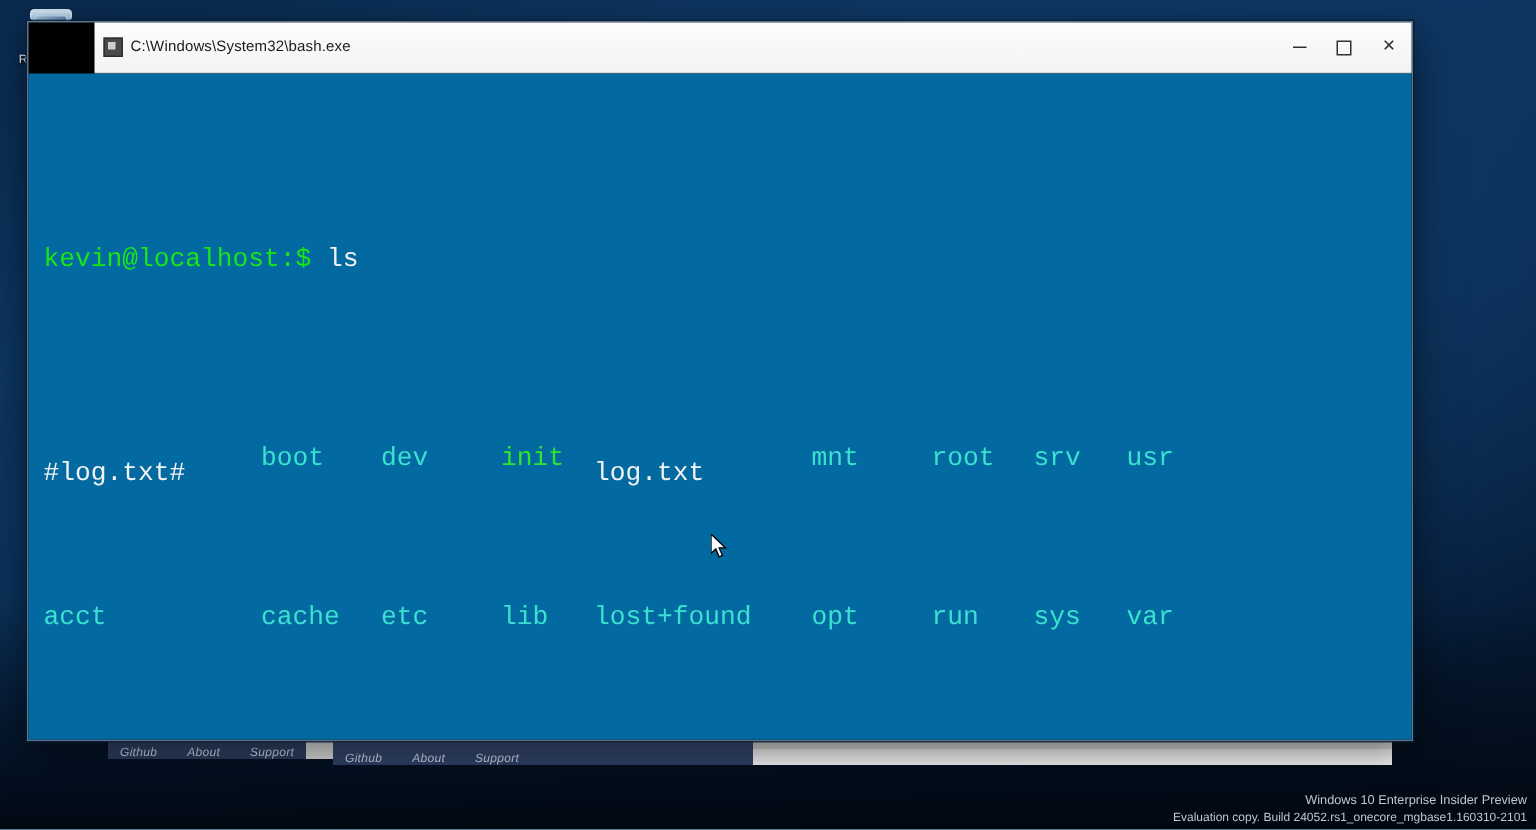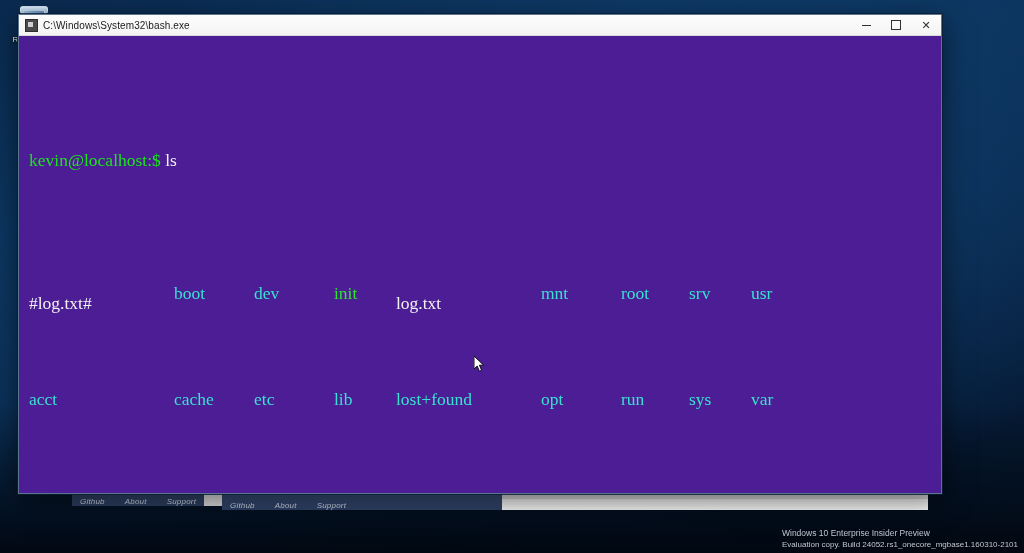--- a/index.html
+++ b/index.html
@@ -145,27 +145,28 @@
     height: 480px;
     z-index: 10;
     background: #000000;
     border: 1px solid #5b7590;
     box-shadow: 0 0 0 1px rgba(10,30,52,0.85), 0 8px 26px rgba(0,0,0,0.55);
     box-sizing: border-box;
     display: flex;
     flex-direction: column;
   }
   #title-bar {
-    height: 21px;
+    height: 34px;
     background: linear-gradient(180deg, #fdfdfd 0%, #f3f3f3 100%);
     border-bottom: 1px solid #d8d8d8;
     display: flex;
     align-items: center;
     flex: 0 0 auto;
     box-sizing: border-box;
+    margin-left: 44px;
   }
   #title-icon {
     width: 11px; height: 11px;
     margin: 0 5px 0 6px;
     background: #4a4a4a;
     border: 1px solid #2f2f2f;
     position: relative;
     flex: 0 0 auto;
   }
   #title-icon::after {
@@ -192,24 +193,24 @@
     color: #303030;
     line-height: 1;
     flex: 0 0 auto;
     user-select: none;
   }
   .min-glyph { display: block; width: 9px; height: 1px; background: #303030; }
   .max-glyph { display: block; width: 8px; height: 8px; border: 1px solid #303030; }
 
   #console-body {
     flex: 1 1 auto;
-    background: #4c1d95;
+    background: #0369a1;
     padding: 5px 0 0 10px;
     overflow: hidden;
-    font-family: Liberation Serif, serif;
+    font-family: Liberation Mono, monospace;
     font-size: 17.5px;
     line-height: 26.5px;
     letter-spacing: 0px;
     white-space: pre;
     box-sizing: border-box;
   }
   .term-line { height: 26.5px; }
   .c-prompt   { color: #19e619; font-weight: normal; }
   .c-cmd      { color: #f2f2f2; }
   .c-dir      { color: #3ae0d0; }
@@ -229,20 +230,21 @@
     height: 18px;
     z-index: 30;
     pointer-events: none;
   }
 
   
   #watermark {
     position: absolute;
     right: 6px;
     bottom: 3px;
+    text-align: right;
     z-index: 20;
     color: #cfd8e4;
     text-shadow: 0 1px 1px rgba(0,0,0,0.8);
     opacity: 0.92;
     line-height: 11px;
   }
   #watermark-line1 { font-size: 8.5px; }
   #watermark-line2 { font-size: 8px; }
 </style>
 </head>

